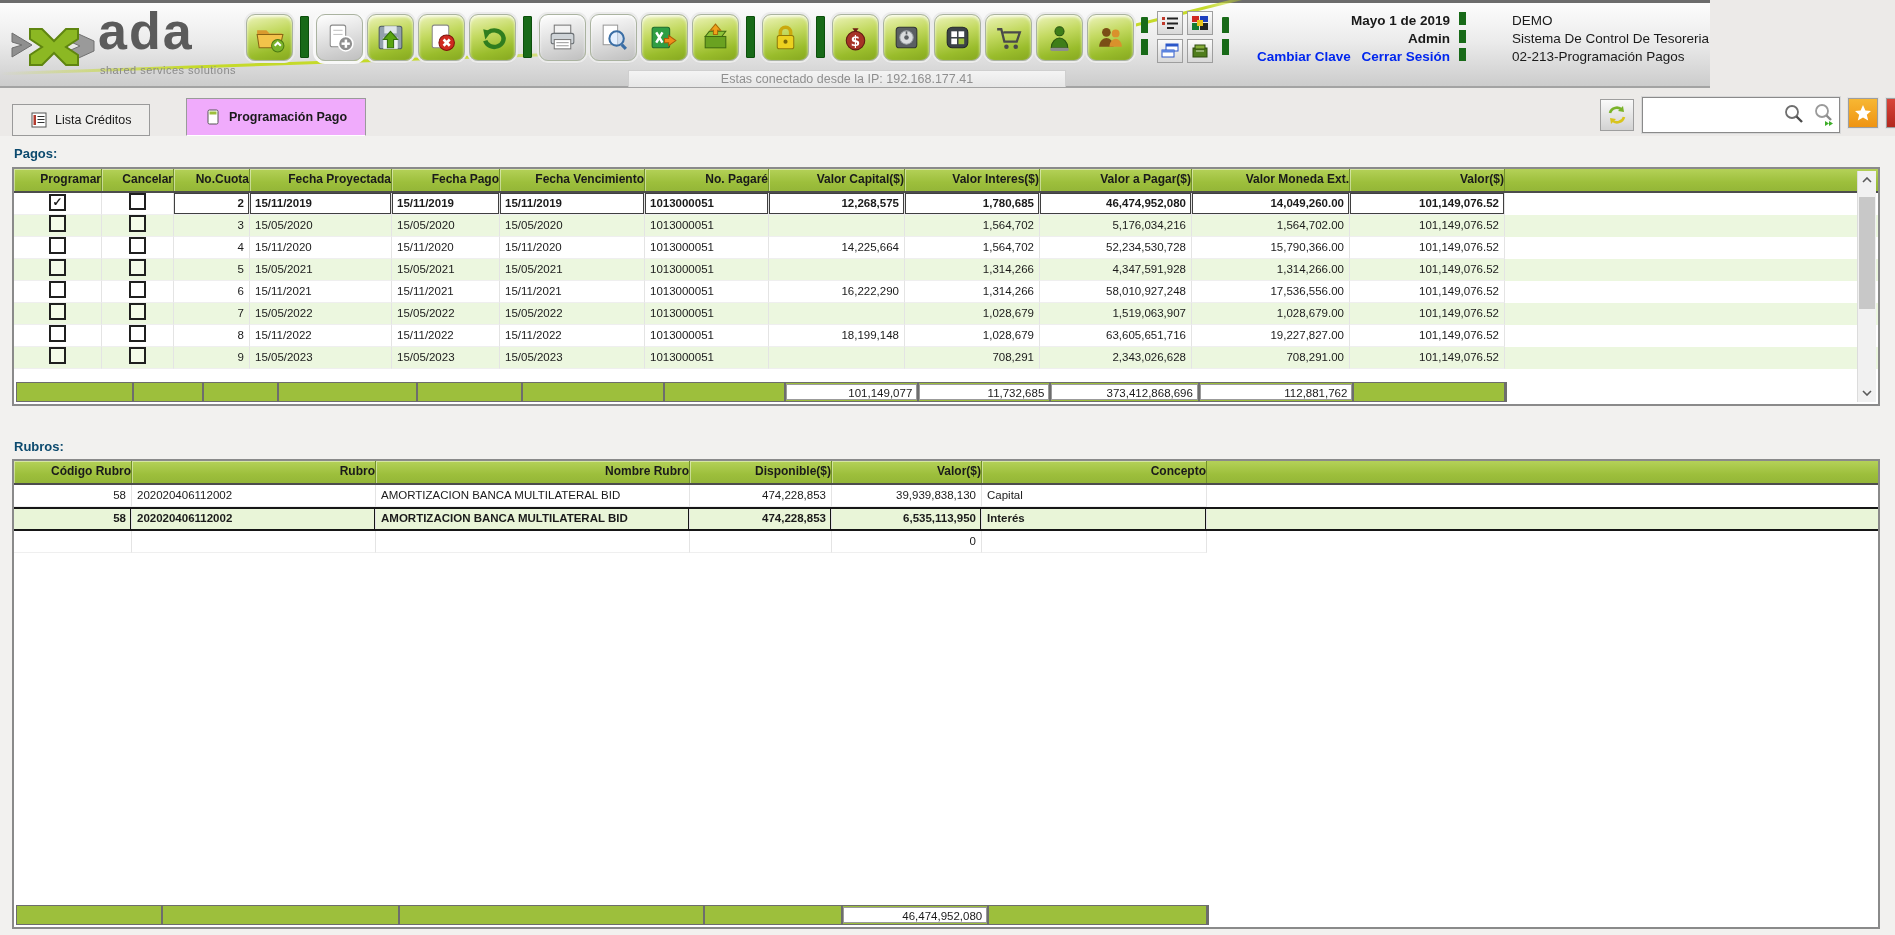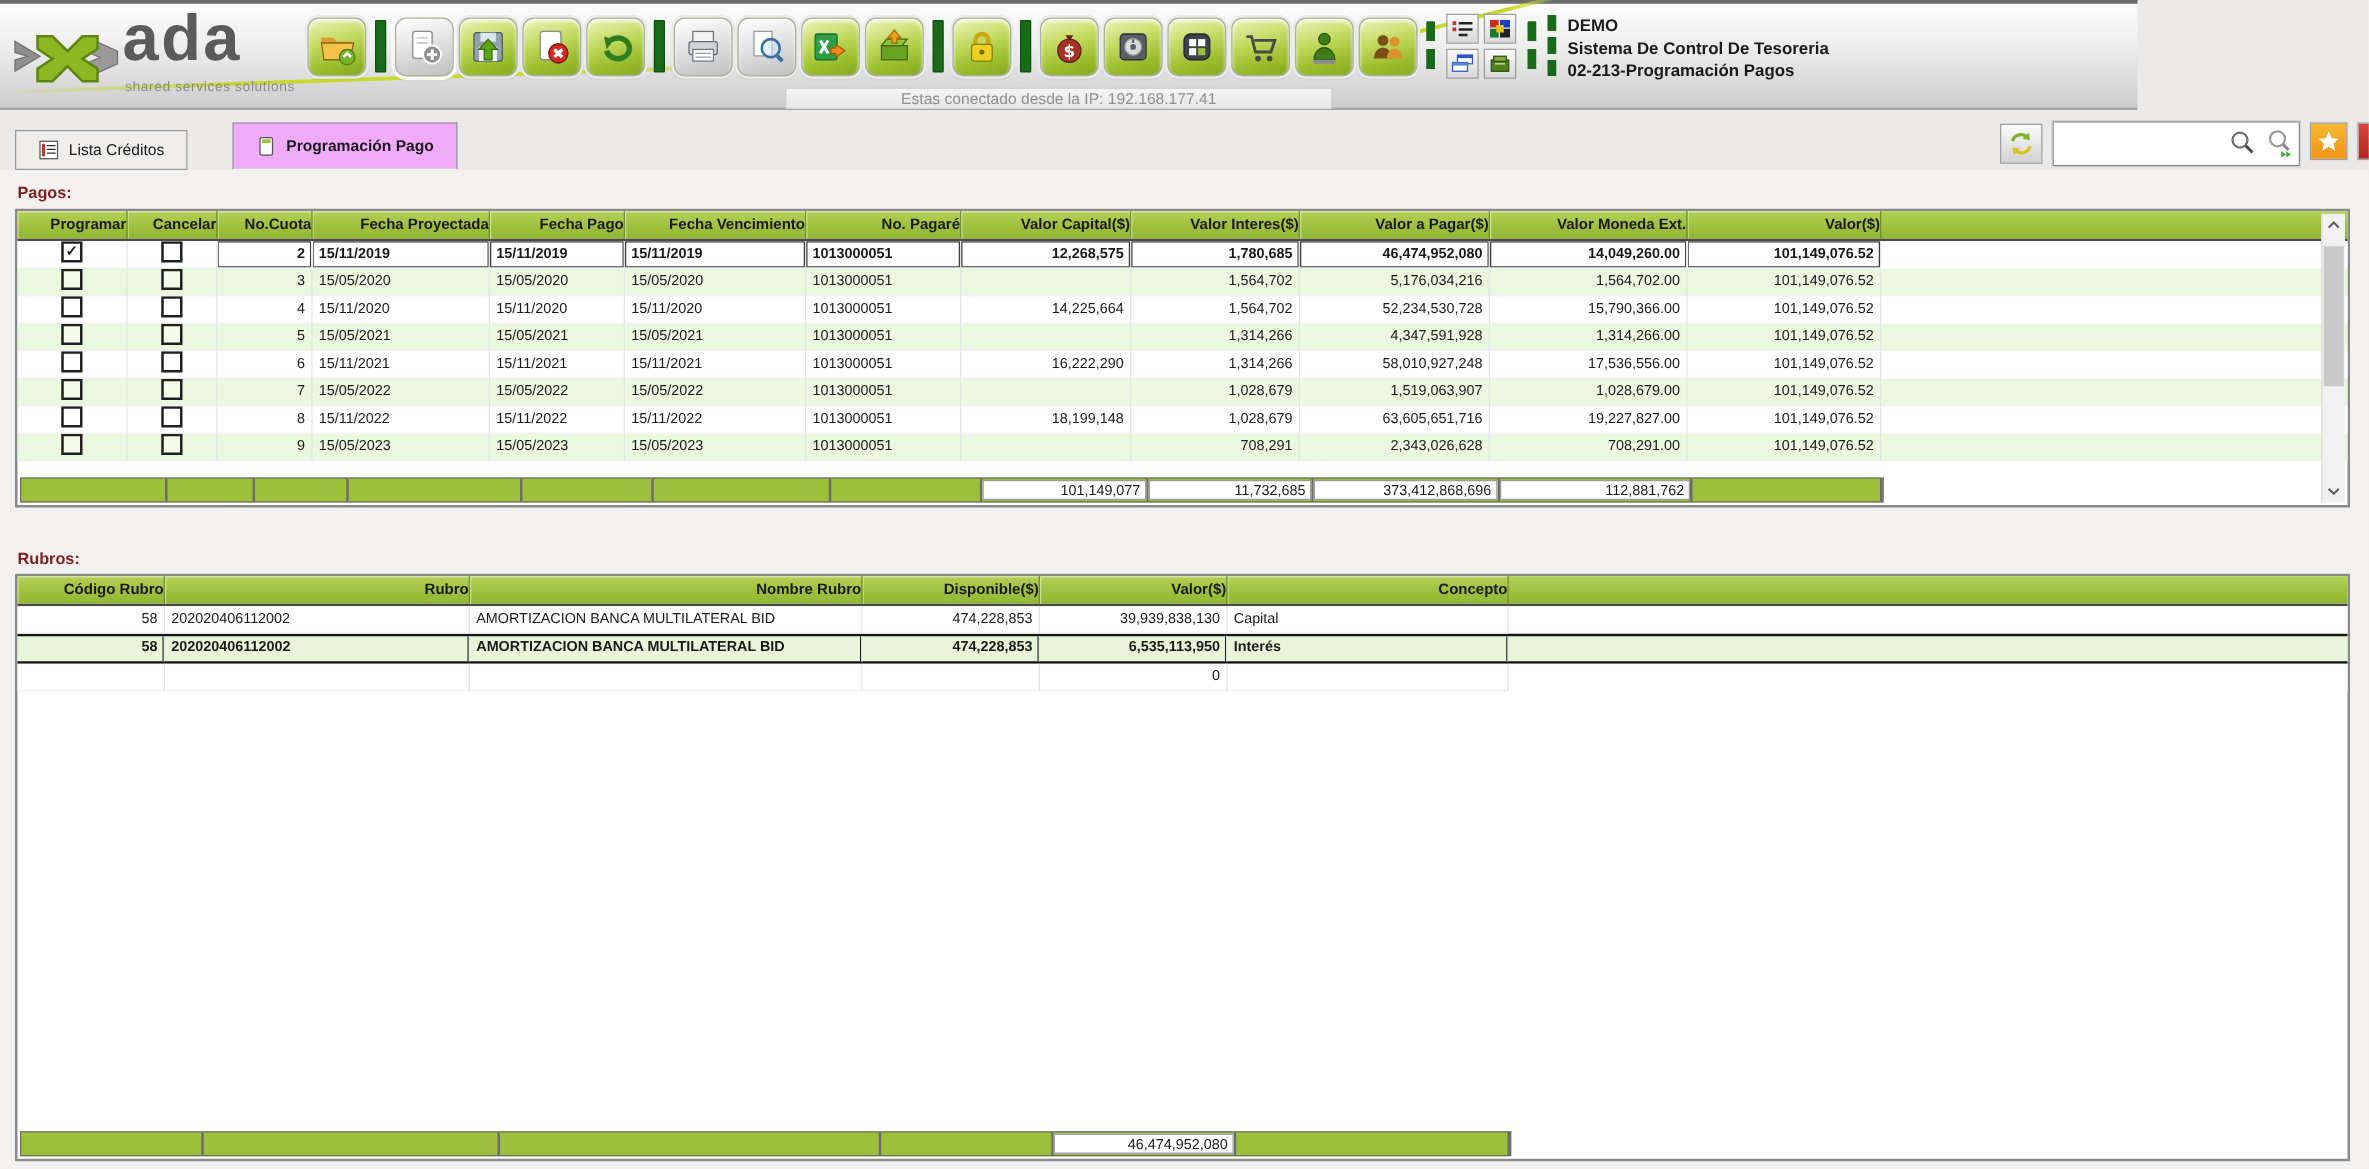--- a/index.html
+++ b/index.html
@@ -25,21 +25,21 @@
   .tbtn svg{width:33px;height:33px;}
   .sep{width:7px;height:40px;background:#186a18;border:1px solid #0c4f0c;border-radius:1px;margin:0 5px;}
   .sep.dash{background:repeating-linear-gradient(180deg,#186a18 0 16px,rgba(0,0,0,0) 16px 22px);border:none;}
   .mini-grid{display:grid;grid-template-columns:26px 26px;grid-gap:4px;margin:0 4px;}
   .mbtn{width:26px;height:24px;background:linear-gradient(180deg,#fbfbfb,#d8d8d8);border:1px solid #9e9e9e;display:flex;align-items:center;justify-content:center;cursor:pointer;padding:0;}
   .mbtn svg{width:18px;height:16px;}
   .conn{position:absolute;left:628px;top:67px;width:436px;text-align:center;font-size:12.5px;color:#8f8f8f;
     background:linear-gradient(180deg,#f4f4f4,#e6e6e6);border:1px solid #cfcfcf;border-bottom:none;padding:1px 0;}
   .session{position:absolute;left:1238px;top:9px;display:flex;gap:9px;}
   .s-left{width:212px;text-align:right;font-weight:bold;font-size:13.5px;line-height:18px;white-space:nowrap;}
-  .s-right{font-weight:bold;font-size:13.5px;line-height:18px;white-space:nowrap;}
+  .s-right{font-weight:normal;font-size:13.5px;line-height:18px;white-space:nowrap;margin-left:37px;}
   .gbar{width:7px;height:52px;background:repeating-linear-gradient(180deg,#186a18 0 13px,rgba(0,0,0,0) 13px 18px);}
   .links a{color:#0026ee;text-decoration:none;cursor:pointer;}
   .links a + a{margin-left:7px;}
 
   
   .tabbar{position:absolute;top:93px;left:0;width:1895px;height:43px;}
   .tab{position:absolute;bottom:0;display:flex;align-items:center;gap:8px;padding:0 18px;
     border:1px solid #9a9a9a;font-size:12.5px;box-sizing:border-box;cursor:pointer;}
   .tab .ticon{width:16px;height:16px;}
   .tab.inactive{left:12px;height:32px;background:#efeeec;}
@@ -52,21 +52,21 @@
   .searchwrap .mags{position:absolute;right:3px;top:4px;display:flex;gap:6px;}
   .searchwrap .mags svg{width:24px;height:24px;cursor:pointer;}
   .rc-small{position:absolute;top:5px;width:30px;height:30px;border:1px solid #9e9e9e;box-shadow:0 0 0 1px #e2e2e2;
     display:flex;align-items:center;justify-content:center;cursor:pointer;padding:0;}
   .rc-orange{left:1848px;background:linear-gradient(180deg,#f7b733,#ef9413);}
   .rc-red{left:1886px;background:linear-gradient(180deg,#d8453a,#b2281e);}
   .rc-small svg{width:20px;height:20px;}
 
   
   .content{position:absolute;top:136px;left:0;width:1895px;height:799px;background:#f2f1ef;}
-  .seclabel{position:absolute;left:14px;font-size:13px;font-weight:bold;color:#7f1d1d;}
+  .seclabel{position:absolute;left:14px;font-size:13px;font-weight:bold;color:#0c4a6e;}
   .lbl-pagos{top:10px;}
   .lbl-rubros{top:303px;}
   .gridbox{position:absolute;left:12px;width:1868px;background:#ffffff;border:2px solid #8a8a8a;box-sizing:border-box;}
   .gb-pagos{top:31px;height:239px;}
   .gb-rubros{top:323px;height:470px;}
 
   .hrow{display:flex;height:22px;background:linear-gradient(180deg,#b4d158 0%,#9dbf3c 60%,#94b637 100%);
     border-bottom:2px solid #4c4c4c;font-weight:bold;font-size:12px;}
   .hcell{box-sizing:border-box;line-height:20px;text-align:right;border-right:1px solid #72902c;
     box-shadow:inset 1px 1px 0 rgba(255,255,255,.45);white-space:nowrap;overflow:hidden;}
@@ -279,20 +279,28 @@
             <line x1="5" y1="8" x2="13" y2="8" stroke="#d9e8bf"></line>
           </svg>
         </button>
       </div>
       <div class="sep dash"></div>
     </div>
 
     <div class="conn">Estas conectado desde la IP: 192.168.177.41</div>
 
     <div class="session">
+      <div class="s-left">
+        <div>Mayo 1 de 2019</div>
+        <div>Admin</div>
+        <div class="links">
+          <a>Cambiar Clave</a>
+          <a>Cerrar Sesión</a>
+        </div>
+      </div>
       <div class="gbar"></div>
       <div class="s-right">
         <div>DEMO</div>
         <div>Sistema De Control De Tesoreria</div>
         <div>02-213-Programación Pagos</div>
       </div>
     </div>
   </div>
 
   <div class="tabbar">

